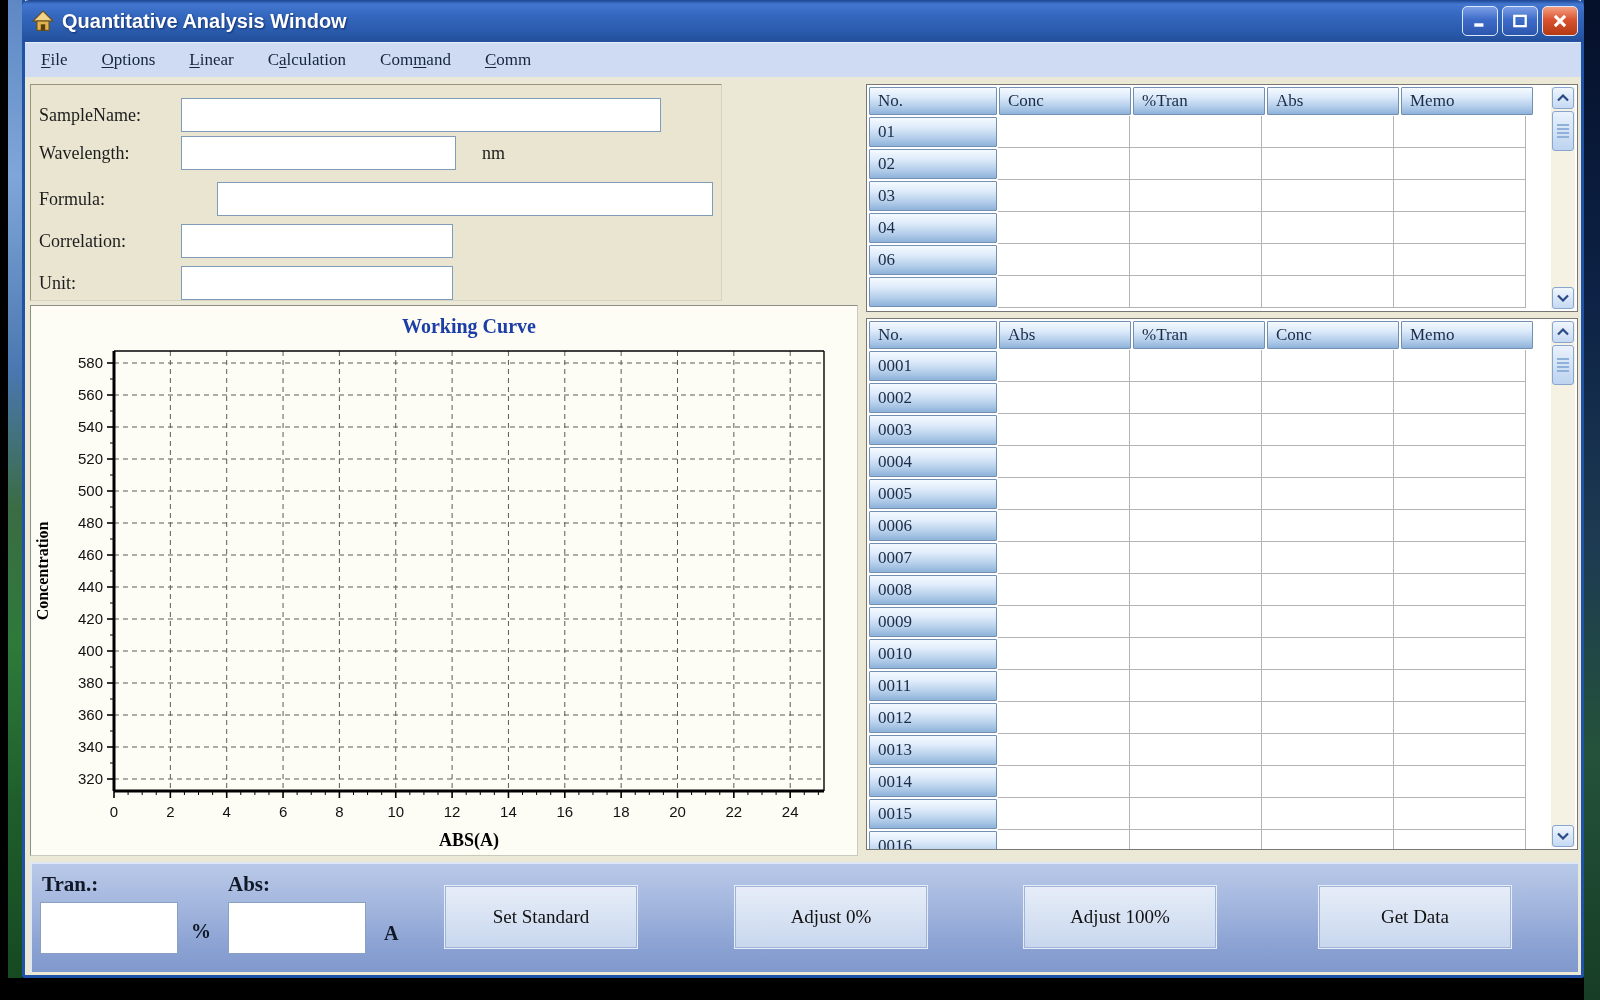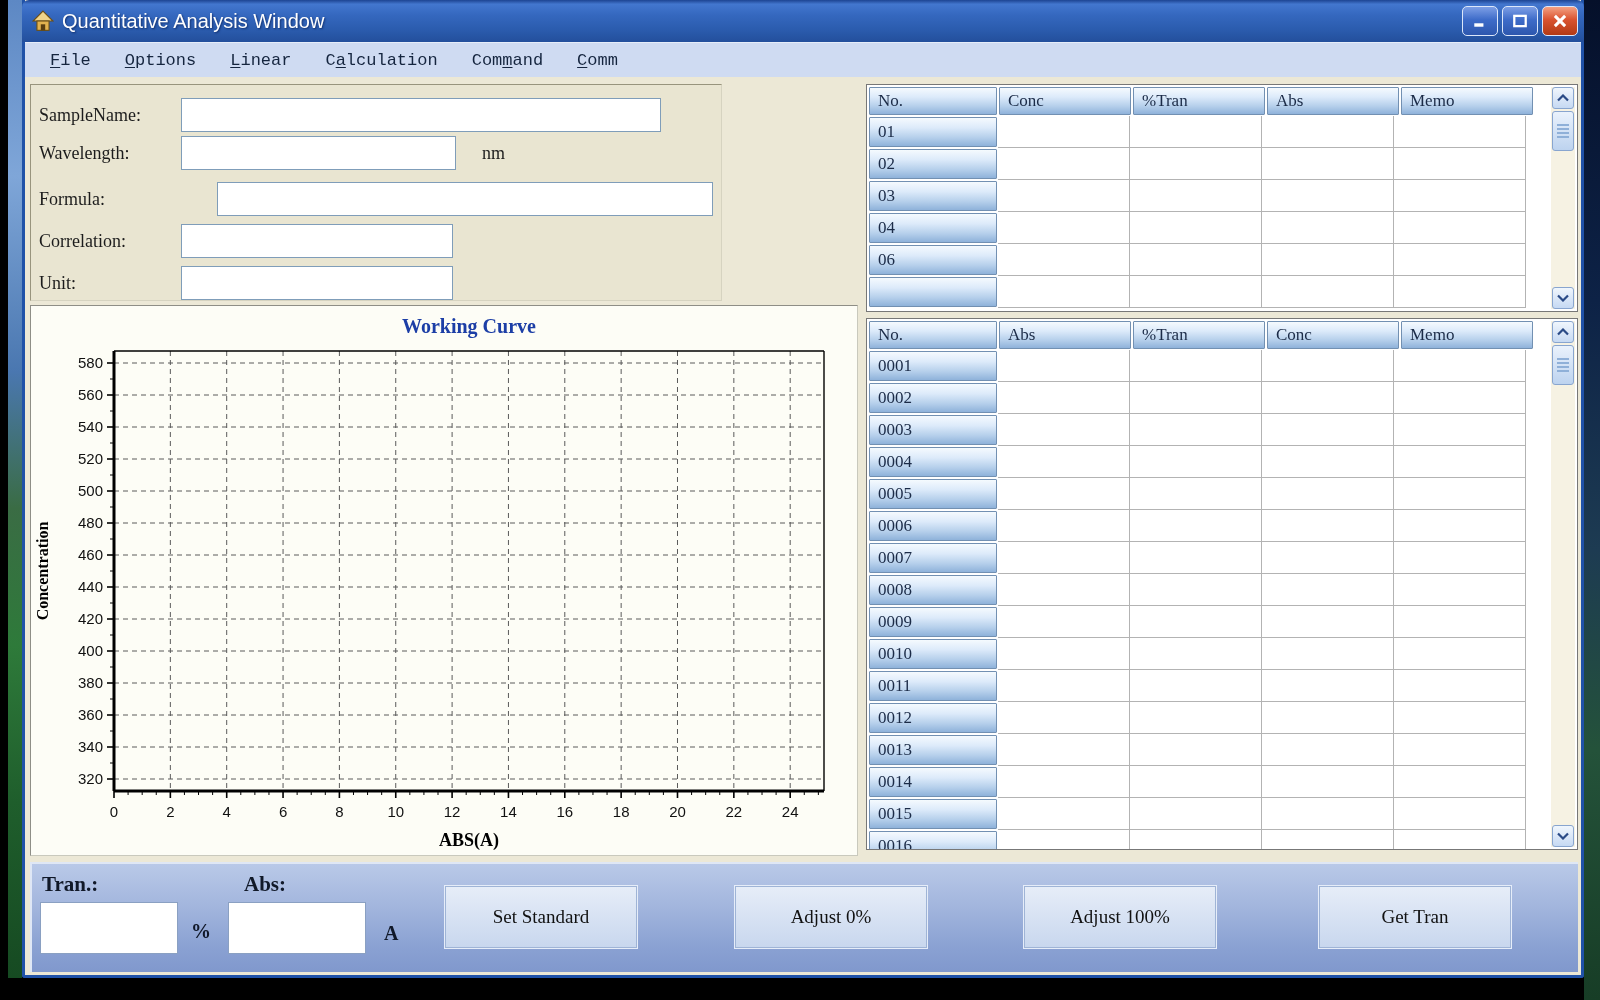--- a/index.html
+++ b/index.html
@@ -14,32 +14,32 @@
 
   
   .window{position:absolute;left:22px;top:0;width:1562px;height:978px;box-sizing:border-box;
     background:#ece8d6;border:3px solid #2052a8;border-top:none;border-radius:0 0 3px 3px;}
 
   
   .titlebar{position:absolute;left:-3px;top:0;right:-3px;height:42px;border-radius:7px 7px 0 0;
     background:linear-gradient(#1d4492 0%,#4377cf 10%,#3568bf 35%,#2b5cae 70%,#234f9c 100%);
     display:flex;align-items:center;padding:0 6px 0 10px;box-sizing:border-box;}
   .app-icon{width:22px;height:22px;margin-right:8px;flex:0 0 auto;}
-  .title-text{color:#fff;font-family:"Liberation Sans",sans-serif;font-weight:normal;font-size:20px;
+  .title-text{color:#fff;font-family:"Liberation Sans",sans-serif;font-weight:bold;font-size:20px;
     text-shadow:1px 1px 2px #12306e;flex:1 1 auto;white-space:nowrap;}
   .wbtns{display:flex;align-items:center;}
   .wbtn{width:36px;height:30px;border-radius:5px;margin-left:4px;border:1px solid #dce7fa;
     display:flex;align-items:center;justify-content:center;box-sizing:border-box;padding:0;cursor:default;}
   .wbtn-blue{background:linear-gradient(#7d9fe6 0%,#3e6cc9 45%,#2d57ae 100%);}
   .wbtn-close{background:linear-gradient(#f4a183 0%,#da5330 45%,#b33a14 100%);}
 
   
   .menubar{position:absolute;left:0;top:42px;right:0;height:35px;background:#cfdbf2;
-    border-top:1px solid #e6edf9;display:flex;align-items:center;gap:34px;padding-left:25px;
-    font-family:Liberation Mono, monospace;font-size:17px;color:#15253f;box-sizing:border-box;}
+    border-top:1px solid #e6edf9;display:flex;align-items:center;gap:34px;padding-left:16px;
+    font-family:Liberation Serif, serif;font-size:17px;color:#15253f;box-sizing:border-box;}
   .menu-item{cursor:default;}
   .ak{text-decoration:underline;text-underline-offset:2px;}
 
   
   .form-panel{position:absolute;left:5px;top:84px;width:692px;height:217px;box-sizing:border-box;
     background:#e9e5d1;border:1px solid;border-color:#98947d #d6d3c0 #d6d3c0 #98947d;}
   .form-row{position:absolute;left:8px;right:8px;height:36px;display:flex;align-items:center;}
   .flabel{width:142px;font-size:18px;color:#1c1c1c;flex:0 0 auto;}
   .finput{height:34px;box-sizing:border-box;border:1px solid #7f9db9;background:#fff;
     font-size:17px;font-family:"Liberation Serif",serif;padding:0 6px;}
@@ -78,21 +78,21 @@
     border-radius:3px;background:linear-gradient(#eaf2fc,#bdd3ef);display:flex;align-items:center;justify-content:center;}
   .sthumb .grip{width:12px;height:14px;
     background:repeating-linear-gradient(#8fb0d8 0 2px,transparent 2px 4px);}
 
   
   .bottombar{position:absolute;left:5px;top:862px;width:1548px;height:110px;box-sizing:border-box;
     background:linear-gradient(#b9c9e8 0%,#a2b5dd 40%,#8ba2d3 75%,#8098cd 100%);
     border-top:2px solid #dfe7f5;border-left:2px solid #dfe7f5;}
   .rlabel{position:absolute;font-size:21px;font-weight:bold;color:#101828;}
   .rlabel-tran{left:10px;top:8px;text-align:center;}
-  .rlabel-abs{left:212px;top:8px;}
+  .rlabel-abs{left:196px;top:8px;}
   .rinput{position:absolute;width:138px;height:52px;box-sizing:border-box;border:1px solid #8aa0c2;
     background:#fff;top:38px;font-size:18px;font-family:"Liberation Serif",serif;padding:0 6px;}
   .rinput-tran{left:8px;}
   .rinput-abs{left:196px;}
   .runit{position:absolute;font-size:20px;font-weight:bold;color:#101828;}
   .runit-tran{left:159px;top:56px;}
   .runit-abs{left:352px;top:58px;}
   .bbtn{position:absolute;top:22px;width:192px;height:62px;box-sizing:border-box;
     border:1px solid #9fb4d6;outline:1px solid #e6edf9;
     background:linear-gradient(#e6edf8 0%,#d7e2f3 50%,#c8d7ee 100%);
@@ -523,16 +523,16 @@
   <div class="bottombar" id="bottombar">
     <span class="rlabel rlabel-tran">Tran.:</span>
     <input class="rinput rinput-tran" value="" style="">
     <span class="runit runit-tran">%</span>
     <span class="rlabel rlabel-abs">Abs:</span>
     <input class="rinput rinput-abs" value="" style="">
     <span class="runit runit-abs">A</span>
   <button class="bbtn btn-set-standard">Set Standard</button>
       <button class="bbtn btn-adjust-0">Adjust 0%</button>
       <button class="bbtn btn-adjust-100">Adjust 100%</button>
-      <button class="bbtn btn-get-data">Get Tran</button>
+      <button class="bbtn btn-get-data">Get Data</button>
     </div>
 
 </div>
 
 </body></html>

